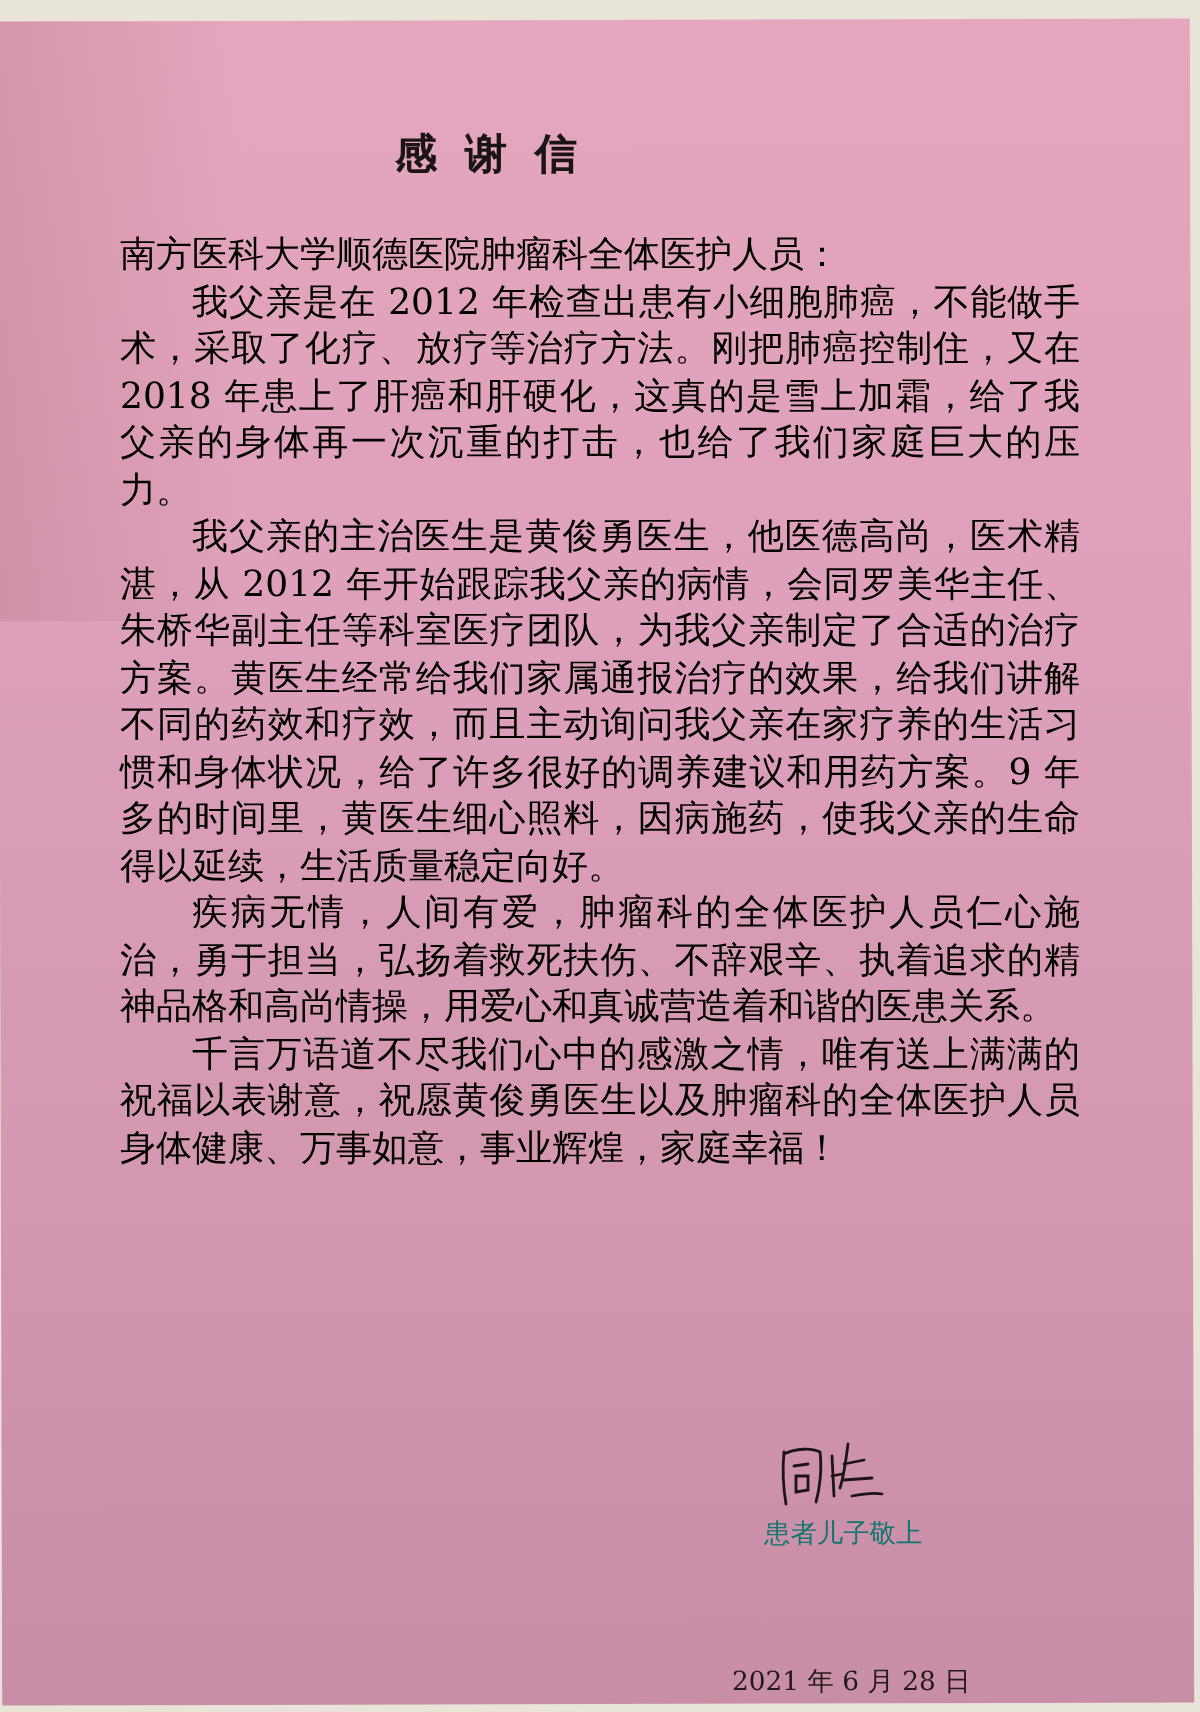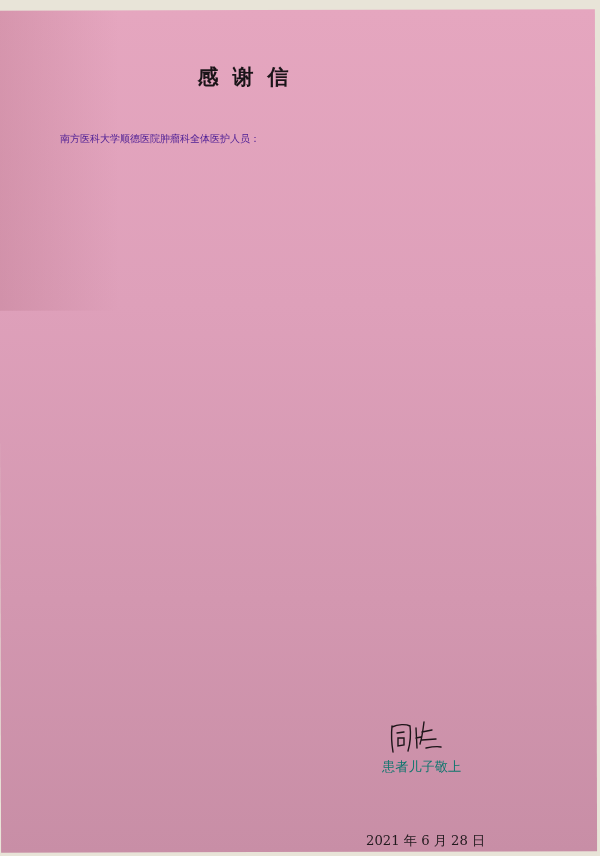--- a/index.html
+++ b/index.html
@@ -16,22 +16,22 @@
   .shade {
     position:absolute; left:0; top:0; width:120px; height:300px;
     background: linear-gradient(90deg, rgba(170,100,120,0.25), rgba(0,0,0,0));
   }
   .title {
     position:absolute; left:0; width:500px; top:63px; text-align:center;
     font-family: "DejaVu Sans", sans-serif; font-weight:bold;
     font-size:21px; letter-spacing:14px; color:#1a1418;
   }
   .letter {
-    position:absolute; left:60px; top:127px; width:480px;
-    color:#4c1d95; font-size:10px; line-height:23.5px;
+    position:absolute; left:60px; top:116px; width:480px;
+    color:#000000; font-size:18px; line-height:23.5px;
   }
   .salutation { margin:0; }
   .para { margin:0; text-indent:2em; text-align:justify; }
   .signature {
     position:absolute; left:386px; top:718px; width:60px; height:40px;
   }
   .signer {
     position:absolute; left:382px; top:758px;
     font-size:13.2px; color:#0f766e;
   }
@@ -44,20 +44,24 @@
 <body>
 
 <div class="paper">
   <div class="shade"></div>
 </div>
 
 <div class="title">感谢信</div>
 
 <div class="letter">
   <p class="salutation">南方医科大学顺德医院肿瘤科全体医护人员：</p>
+  <p class="para">我父亲是在 2012 年检查出患有小细胞肺癌，不能做手术，采取了化疗、放疗等治疗方法。刚把肺癌控制住，又在 2018 年患上了肝癌和肝硬化，这真的是雪上加霜，给了我父亲的身体再一次沉重的打击，也给了我们家庭巨大的压力。</p>
+  <p class="para">我父亲的主治医生是黄俊勇医生，他医德高尚，医术精湛，从 2012 年开始跟踪我父亲的病情，会同罗美华主任、朱桥华副主任等科室医疗团队，为我父亲制定了合适的治疗方案。黄医生经常给我们家属通报治疗的效果，给我们讲解不同的药效和疗效，而且主动询问我父亲在家疗养的生活习惯和身体状况，给了许多很好的调养建议和用药方案。9 年多的时间里，黄医生细心照料，因病施药，使我父亲的生命得以延续，生活质量稳定向好。</p>
+  <p class="para">疾病无情，人间有爱，肿瘤科的全体医护人员仁心施治，勇于担当，弘扬着救死扶伤、不辞艰辛、执着追求的精神品格和高尚情操，用爱心和真诚营造着和谐的医患关系。</p>
+  <p class="para">千言万语道不尽我们心中的感激之情，唯有送上满满的祝福以表谢意，祝愿黄俊勇医生以及肿瘤科的全体医护人员身体健康、万事如意，事业辉煌，家庭幸福！</p>
 </div>
 
 <svg class="signature" viewBox="0 0 60 40">
   <path d="M6 8 C5 18, 6 28, 7 34 M6 9 C12 6, 20 6, 24 8 C25 16, 24 26, 22 33 M11 15 L18 14 M12 20 L12 28 L18 27 L18 20 Z" fill="none" stroke="#1c1418" stroke-width="1.4" stroke-linecap="round"></path>
   <path d="M30 10 L31 30 M30 20 L35 19 M38 4 C37 12, 36 20, 34 26 M36 14 L46 12 M36 22 L50 21 M40 30 C45 29, 50 28, 55 29" fill="none" stroke="#1c1418" stroke-width="1.4" stroke-linecap="round"></path>
 </svg>
 
 <div class="signer">患者儿子敬上</div>
 <div class="date">2021 年 6 月 28 日</div>
 

